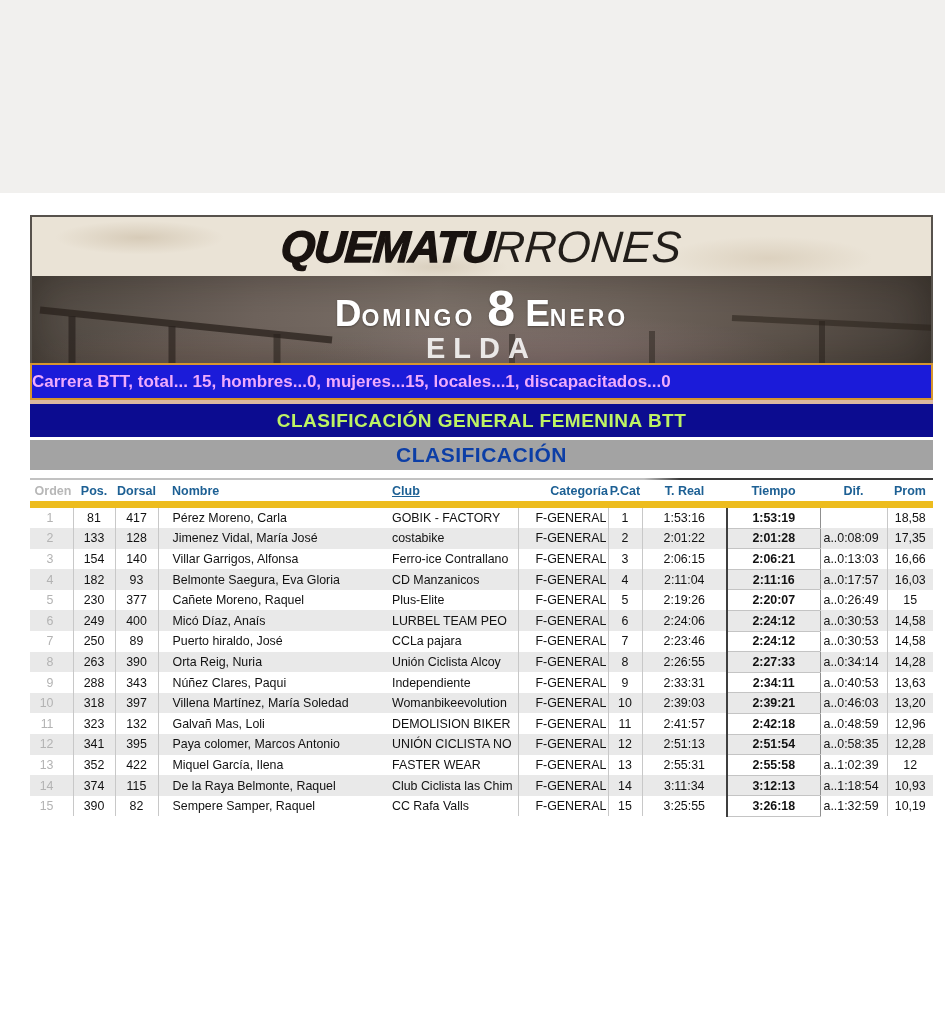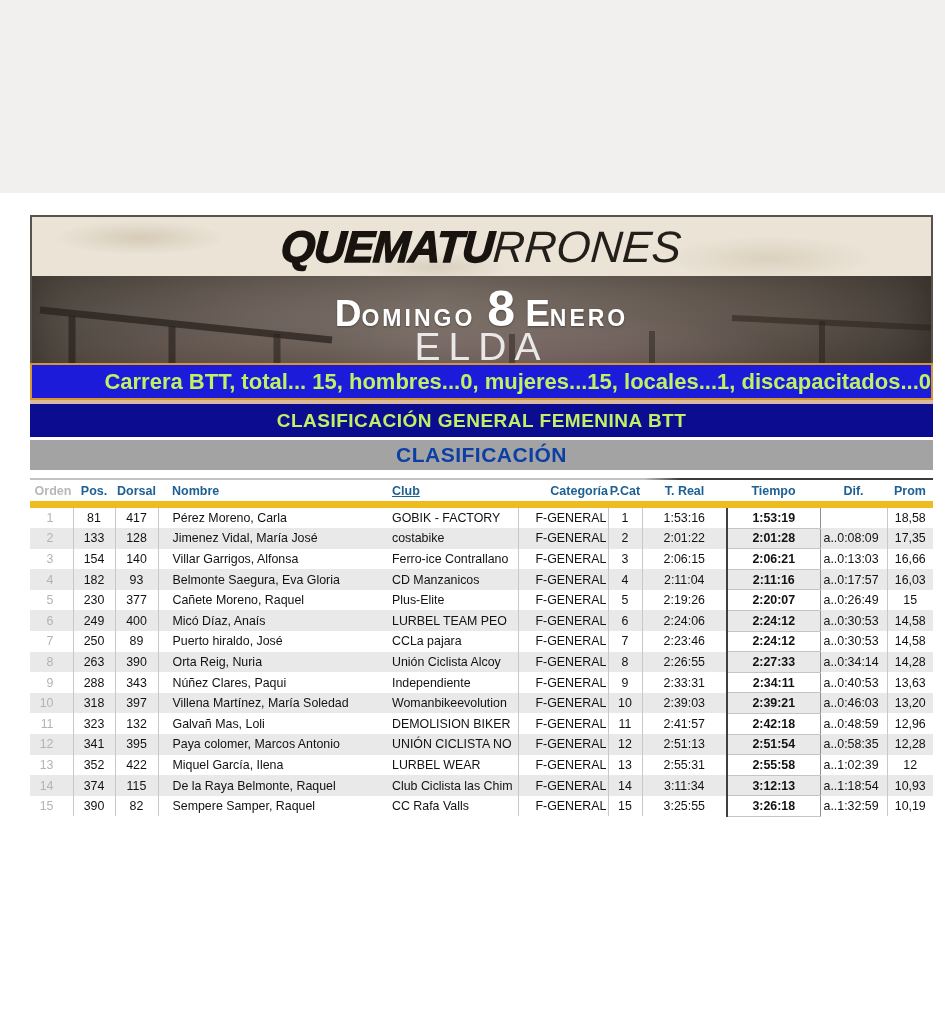--- a/index.html
+++ b/index.html
@@ -42,27 +42,27 @@
   .fence{position:absolute;left:0;top:0;}
   .date-line{
     position:absolute;top:4px;left:0;width:100%;
     display:flex;align-items:baseline;justify-content:center;color:#ffffff;
     text-shadow:0 1px 2px rgba(0,0,0,.35);
   }
   .d-big{font-size:37px;font-weight:bold;}
   .d-small{font-size:23px;font-weight:bold;letter-spacing:3px;}
   .d-num{font-size:50px;font-weight:bold;margin:0 10px 0 12px;}
   .loc{
-    position:absolute;top:49px;left:0;width:100%;text-align:center;
-    font-size:39px;font-weight:normal;letter-spacing:8px;color:rgba(255,255,255,.85);
+    position:absolute;top:56px;left:0;width:100%;text-align:center;
+    font-size:29px;font-weight:bold;letter-spacing:8px;color:rgba(255,255,255,.85);
   }
   .info-strip{
     height:37px;box-sizing:border-box;background:#1b1bd9;border:2px solid #d5952f;
-    display:flex;align-items:center;justify-content:flex-end;
-    color:#bef264;font-weight:bold;font-size:22px;
+    display:flex;align-items:center;justify-content:flex-start;
+    color:#f0abfc;font-weight:bold;font-size:17px;
   }
   .tan-gap{height:4px;background:#dcb9a0;}
   .navy-band{
     height:33px;background:#0c0c90;color:#bef264;font-weight:bold;font-size:19px;
     display:flex;align-items:center;justify-content:center;letter-spacing:.5px;
   }
   .lb-band{
     height:30px;margin-top:3px;background:#a3a3a3;color:#0c3ea6;font-weight:bold;font-size:21px;
     display:flex;align-items:center;justify-content:center;letter-spacing:.5px;
   }
@@ -353,21 +353,21 @@
     <td class="treal">2:51:13</td>
     <td class="tiempo">2:51:54</td>
     <td class="dif">a..0:58:35</td>
     <td class="prom">12,28</td>
   </tr>
           <tr>
     <td class="orden">13</td>
     <td class="pos">352</td>
     <td class="dorsal">422</td>
     <td class="nombre">Miquel García, Ilena</td>
-    <td class="club">LURBEL WEAR</td>
+    <td class="club">FASTER WEAR</td>
     <td class="categoria">F-GENERAL</td>
     <td class="pcat">13</td>
     <td class="treal">2:55:31</td>
     <td class="tiempo">2:55:58</td>
     <td class="dif">a..1:02:39</td>
     <td class="prom">12</td>
   </tr>
           <tr class="alt">
     <td class="orden">14</td>
     <td class="pos">374</td>

